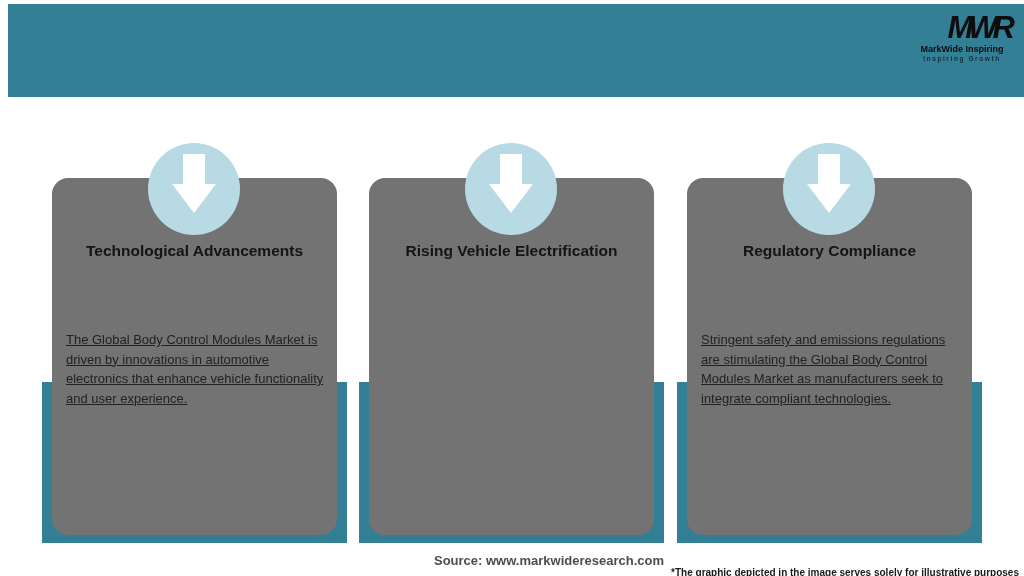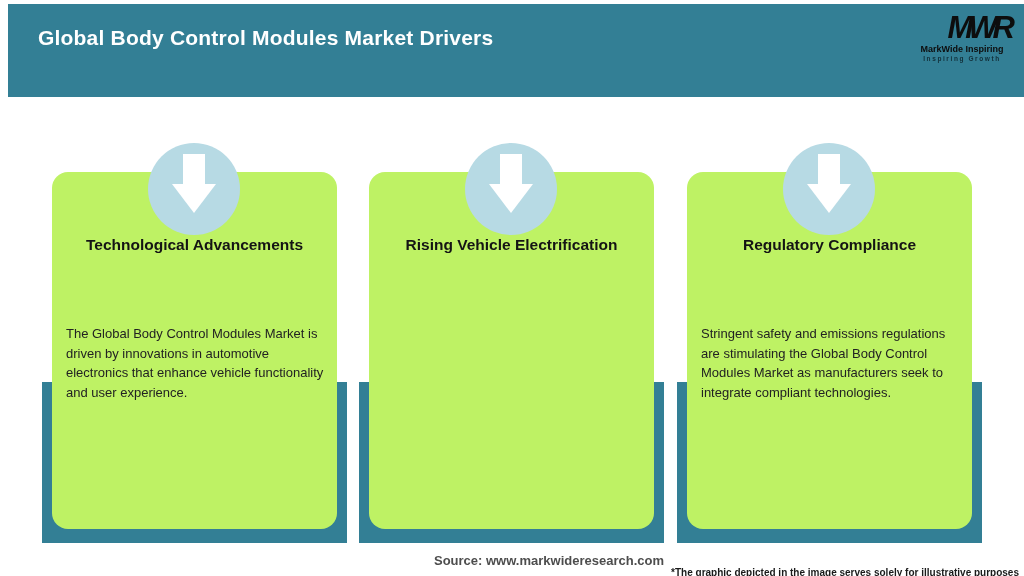--- a/index.html
+++ b/index.html
@@ -31,52 +31,51 @@
   .column{position:absolute;top:143px;width:305px;height:400px;}
   .col-1{left:42px;}
   .col-2{left:359px;}
   .col-3{left:677px;}
 
   .teal-backdrop{
     position:absolute;left:0;top:239px;width:305px;height:161px;
     background:#337f95;z-index:1;
   }
   .card{
-    position:absolute;left:10px;top:29px;width:285px;height:357px;
-    background:#bef264;border-radius:16px;z-index:2;
+    position:absolute;left:10px;top:35px;width:285px;height:357px;
+    background:#737373;border-radius:16px;z-index:2;
   }
   .icon-circle{
     position:absolute;left:106px;top:0;width:92px;height:92px;border-radius:50%;
     background:#b7dae4;z-index:3;
     display:flex;align-items:center;justify-content:center;
   }
   .card-title{
     position:absolute;top:64px;left:0;right:0;text-align:center;
     font-size:15.5px;font-weight:700;color:#141414;
   }
   .card-description{
     position:absolute;top:152px;left:14px;right:13px;
-    font-size:13px;line-height:19.5px;color:#222222;
+    font-size:13px;line-height:19.5px;color:#222222;text-decoration:underline;
   }
 
   
   .source-text{
     position:absolute;left:359px;top:553px;width:305px;text-align:right;
     font-size:13px;font-weight:700;color:#4d4d4d;
   }
   .disclaimer-text{
     position:absolute;right:5px;top:527px;
     font-size:10px;font-weight:600;color:#1a1a1a;margin-top:40px;
   }
 </style>
 </head>
 <body>
 
 <div class="header-bar">
-  <div class="page-title">Global Body Control Modules Market Drivers</div>
   <div class="logo">
     <div class="logo-monogram">MWR</div>
     <div class="logo-name">MarkWide Inspiring</div>
     <div class="logo-tagline">Inspiring Growth</div>
   </div>
 </div>
 
 <div class="column col-1">
   <div class="teal-backdrop"></div>
   <div class="card">

